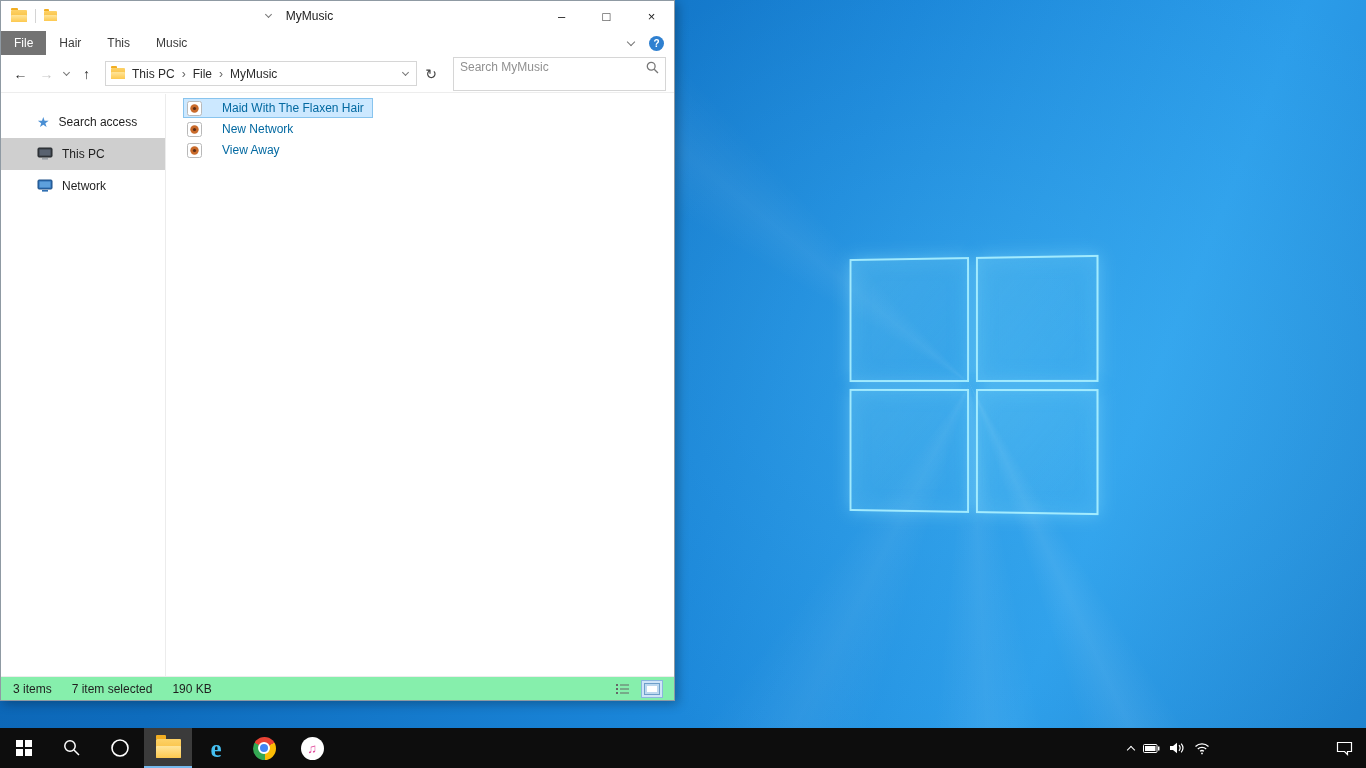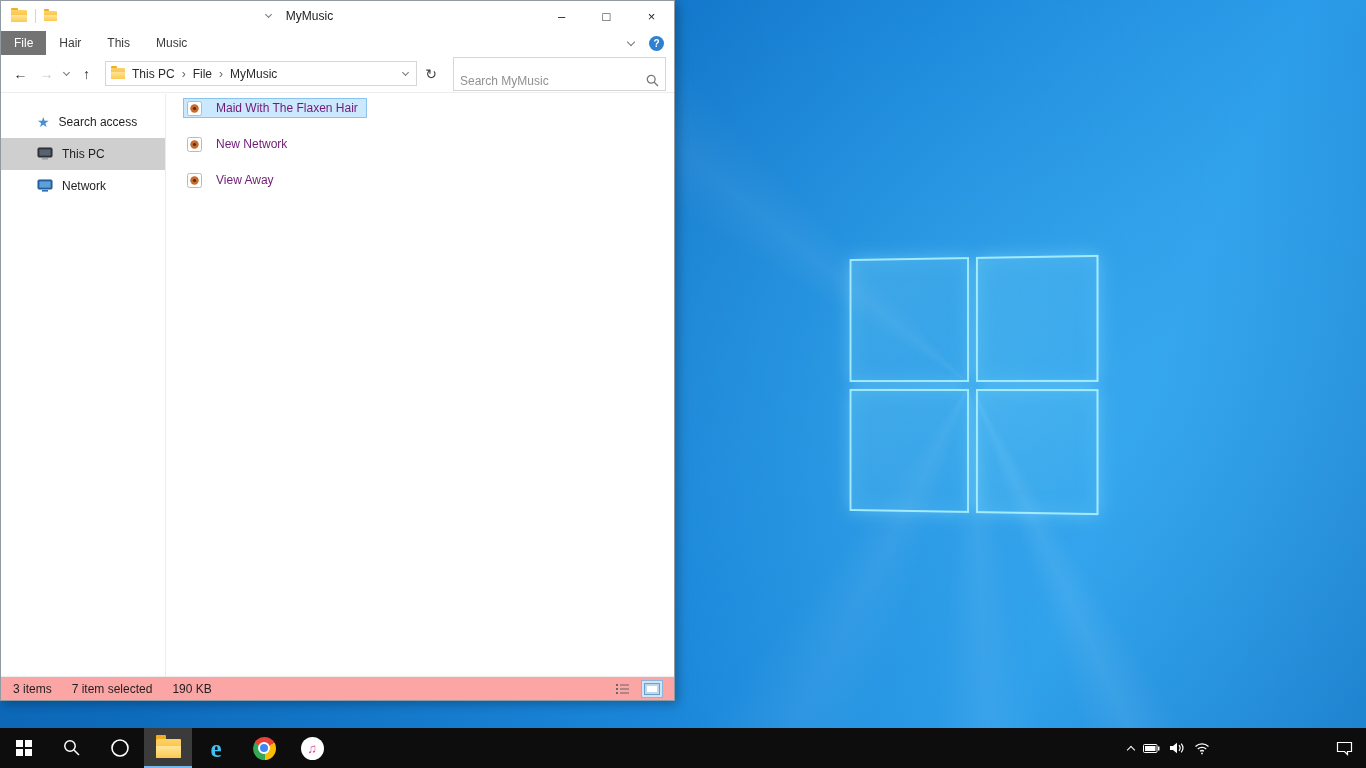--- a/index.html
+++ b/index.html
@@ -59,37 +59,37 @@
 
   .toolbar { height:38px; display:flex; align-items:center; padding:0 8px; gap:3px; border-bottom:1px solid #ededed; }
   .navbtn { width:23px; text-align:center; font-size:14px; color:#2b2b2b; background:none; border:none; }
   .navbtn.disabled { color:#c6c6c6; }
   .addressbar { width:312px; height:25px; border:1px solid #d6d6d6; display:flex; align-items:center;
                 padding:0 5px; gap:7px; margin-left:4px; }
   .crumb { font-size:12px; color:#2b2b2b; white-space:nowrap; }
   .crumb-sep { font-size:12px; color:#666; }
   .addr-drop { margin-left:auto; padding:0 3px; background:none; border:none; display:flex; align-items:center; }
   .refresh-btn { width:22px; font-size:14px; color:#444; background:none; border:none; text-align:center; }
-  .searchbox { flex:1; height:33px; border:1px solid #d6d6d6; margin-left:8px; display:flex; align-items:flex-start; padding:16px 6px; }
+  .searchbox { flex:1; height:33px; border:1px solid #d6d6d6; margin-left:8px; display:flex; align-items:flex-end; padding:16px 6px; }
   .searchbox input { flex:1; border:none; outline:none; font-size:12px; color:#333; font-family:"Liberation Sans",sans-serif; background:transparent; }
   .searchbox input::placeholder { color:#909090; }
 
   .explorer-body { position:absolute; top:93px; bottom:24px; left:0; right:0; display:flex; }
   .sidebar { width:165px; border-right:1px solid #ececec; padding-top:12px; }
   .side-item { height:32px; display:flex; align-items:center; padding-left:36px; gap:9px; font-size:12px; color:#1f1f1f; }
   .side-item.selected { background:#cfcfcf; }
   .star { color:#4a8fd4; font-size:14px; line-height:1; }
 
   .filelist { flex:1; padding:4px 0 0 17px; }
-  .file-row { display:flex; width:max-content; align-items:center; gap:14px; height:20px;
-              padding:0 8px 0 3px; border:1px solid transparent; font-size:12px; color:#701a75; margin-bottom:16px; }
+  .file-row { display:flex; width:max-content; align-items:center; gap:20px; height:20px;
+              padding:0 8px 0 3px; border:1px solid transparent; font-size:12px; color:#0369a1; margin-bottom:1px; }
   .file-row.selected { background:#cce8ff; border-color:#88c4ee; }
 
   .statusbar { position:absolute; bottom:0; left:0; right:0; height:24px; border-top:1px solid #ececec;
-               display:flex; align-items:center; padding:0 12px; gap:20px; font-size:12px; color:#1f1f1f; background:#fca5a5; }
+               display:flex; align-items:center; padding:0 12px; gap:20px; font-size:12px; color:#1f1f1f; background:#86efac; }
   .status-right { margin-left:auto; display:flex; align-items:center; gap:10px; }
   .view-btn { background:none; border:none; display:flex; align-items:center; padding:2px; }
   .view-btn.active { background:#cfe4f7; outline:1px solid #8ab6dd; }
 
   
   .folder { position:relative; background:linear-gradient(180deg,#fdd268,#f7b62a); border-radius:1px; }
   .folder::before { content:""; position:absolute; top:-18%; left:0; width:42%; height:22%;
                     background:#f2ae22; border-radius:1px 1px 0 0; }
   .folder::after { content:""; position:absolute; left:0; right:0; bottom:0; height:62%;
                    background:linear-gradient(180deg,#ffe59a,#fdc94f); border-radius:1px; }

